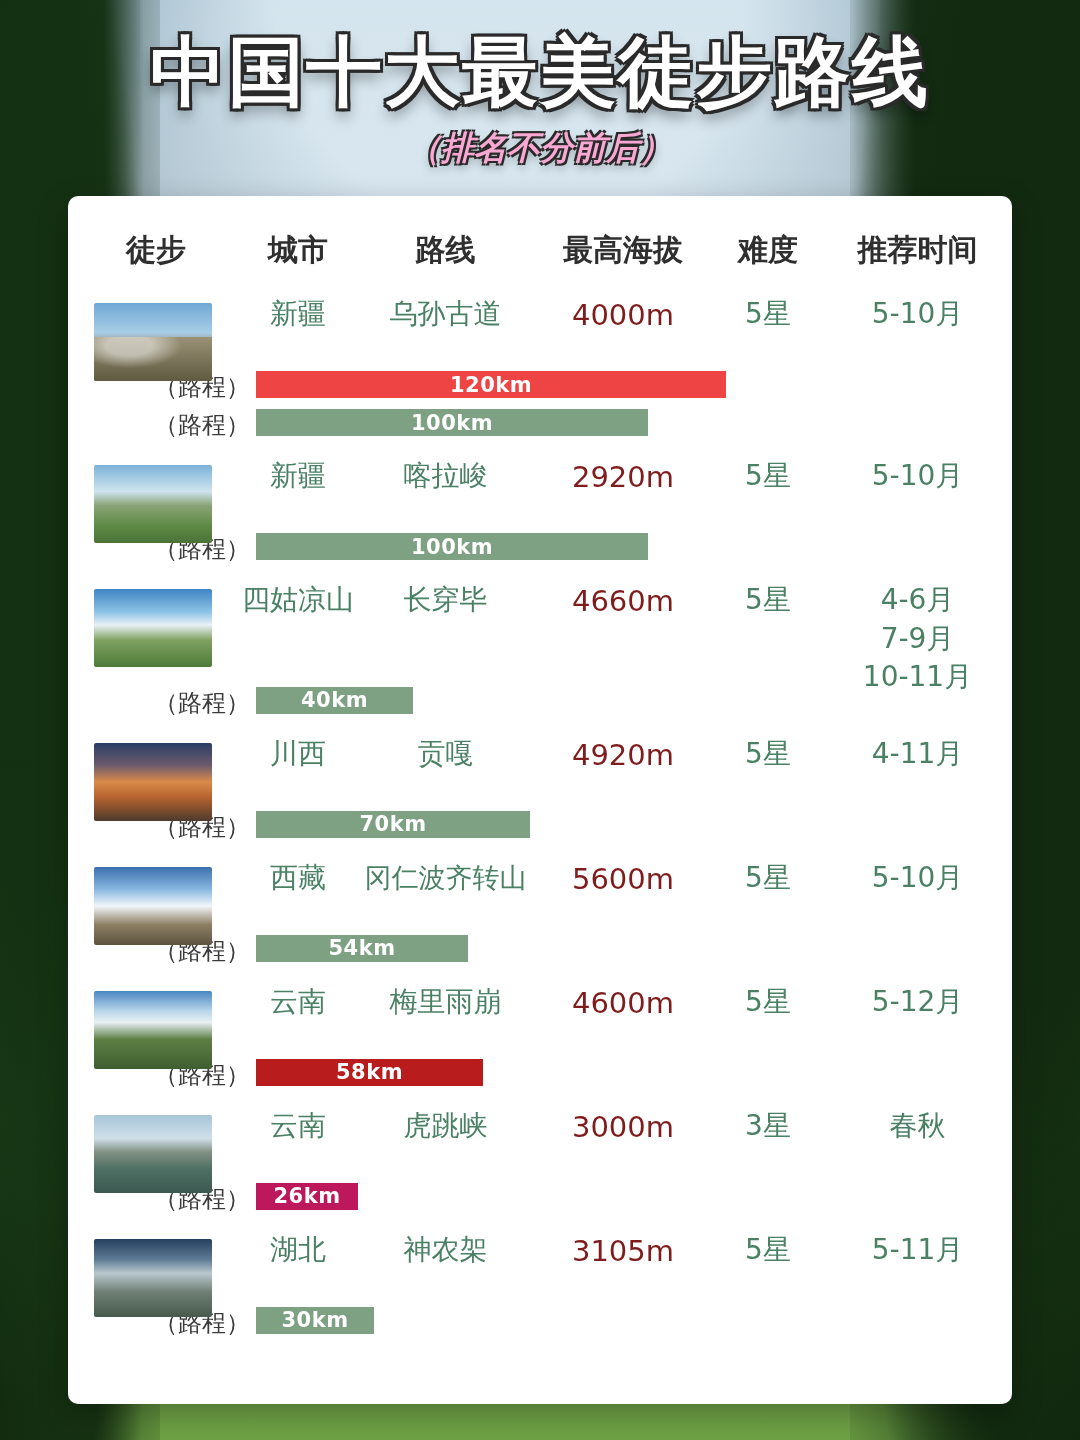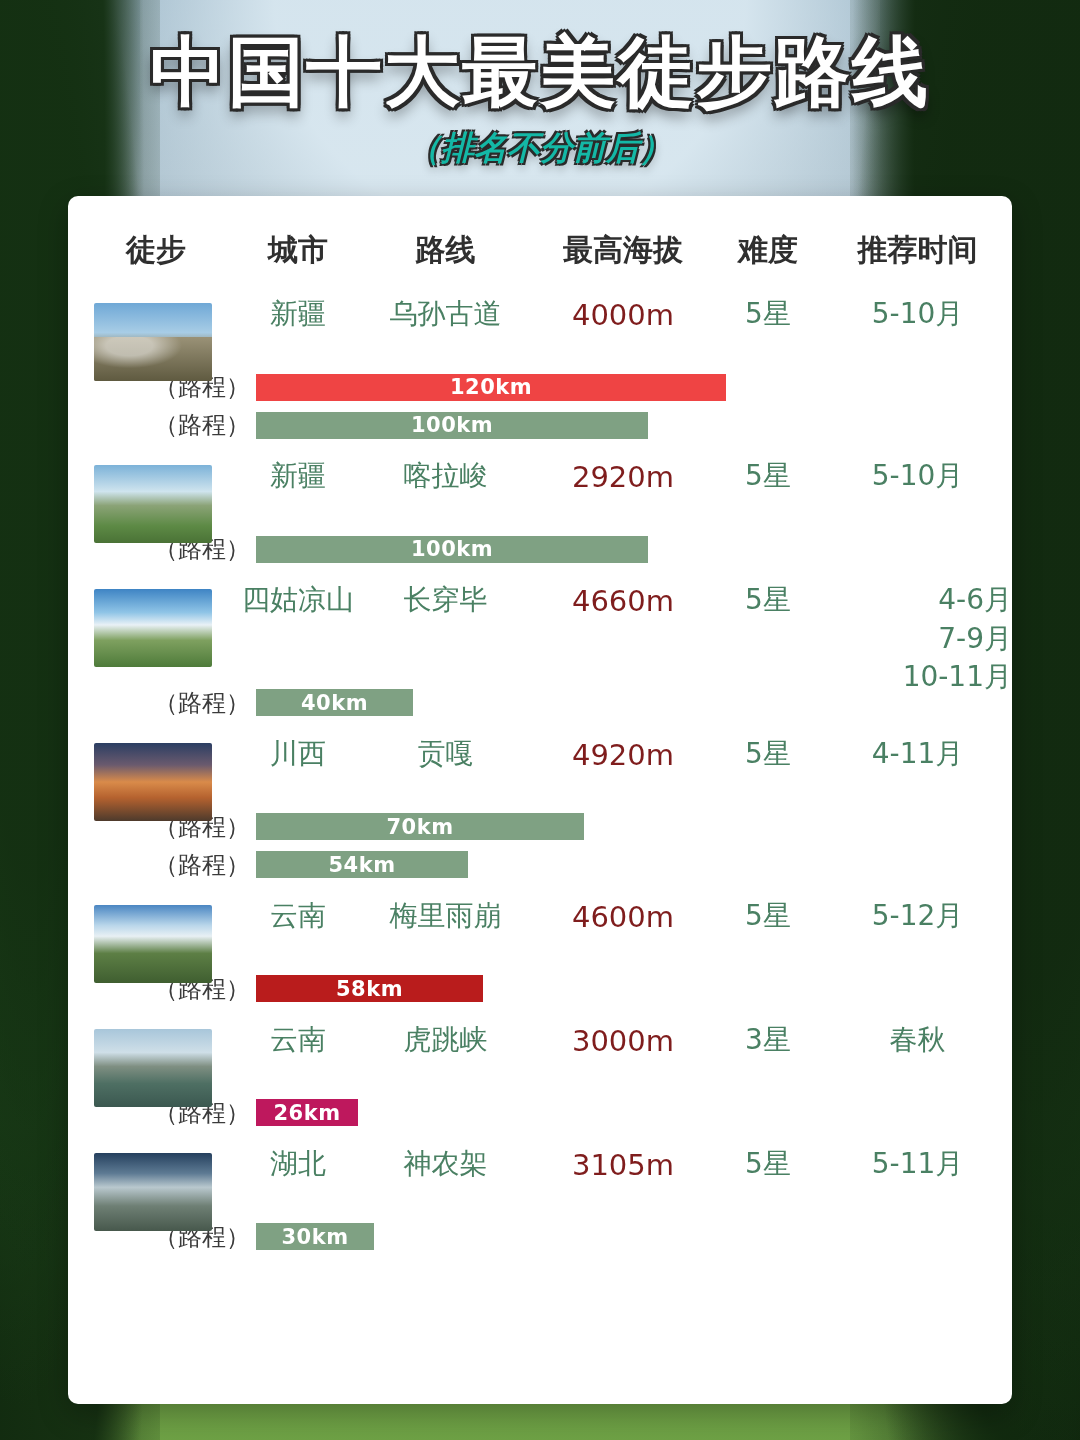--- a/index.html
+++ b/index.html
@@ -73,21 +73,21 @@
       -3px -3px 0 #2a2a2a, 3px -3px 0 #2a2a2a, -3px 3px 0 #2a2a2a, 3px 3px 0 #2a2a2a,
       0 3px 0 #2a2a2a, 0 -3px 0 #2a2a2a, 3px 0 0 #2a2a2a, -3px 0 0 #2a2a2a,
       0 8px 14px rgba(0,0,0,.45);
   }
   .sub-title {
     margin-top: 14px;
     font-family: "DejaVu Sans", sans-serif;
     font-size: 33px;
     font-weight: bold;
     font-style: italic;
-    color: #14b8a6;
+    color: #f9a8d4;
     text-shadow:
       -2px -2px 0 #2a2a2a, 2px -2px 0 #2a2a2a, -2px 2px 0 #2a2a2a, 2px 2px 0 #2a2a2a,
       0 5px 10px rgba(0,0,0,.4);
   }
 
   
   .card {
     position: absolute;
     left: 68px;
     top: 196px;
@@ -165,21 +165,21 @@
     white-space: nowrap;
   }
   .cell-txt.alt { color: #7f1d1d; font-size: 29px; }
   .cell-txt.route { letter-spacing: 0px; }
   .cell-txt.time { white-space: normal; }
 
   
   .dist-row td { padding: 0; }
   .dist-wrap {
     display: flex;
-    align-items: center;
+    align-items: flex-start;
     padding: 0 8px 16px 86px;
     margin-top: -10px;
   }
   .dist-label {
     font-family: "DejaVu Sans", sans-serif;
     font-size: 24px;
     color: #3b3b3b;
     white-space: nowrap;
     margin-right: 6px;
   }
@@ -290,21 +290,21 @@
       </tr>
 
       <tr>
         <td class="row-cell">
           <div class="thumb th-4"></div>
         </td>
         <td class="cell-txt">四姑凉山</td>
         <td class="cell-txt route">长穿毕</td>
         <td class="cell-txt alt">4660m</td>
         <td class="cell-txt">5星</td>
-        <td class="cell-txt time" style="white-space: pre-line; text-align: right;">4-6月
+        <td class="cell-txt time" style="white-space: pre-line;">4-6月
 7-9月
 10-11月</td>
       </tr>
       <tr class="dist-row">
         <td colspan="6">
           <div class="dist-wrap">
             <div class="dist-label">（路程）</div>
             <div class="bar" style="width: 157px; background: rgb(127, 161, 131);">
               <span>40km</span>
             </div>
@@ -319,27 +319,37 @@
         <td class="cell-txt">川西</td>
         <td class="cell-txt route">贡嘎</td>
         <td class="cell-txt alt">4920m</td>
         <td class="cell-txt">5星</td>
         <td class="cell-txt time">4-11月</td>
       </tr>
       <tr class="dist-row">
         <td colspan="6">
           <div class="dist-wrap">
             <div class="dist-label">（路程）</div>
-            <div class="bar" style="width: 328px; background: rgb(127, 161, 131);">
+            <div class="bar" style="width: 274px; background: rgb(127, 161, 131);">
               <span>70km</span>
             </div>
           </div>
         </td>
       </tr>
 
+      <tr>
+        <td class="row-cell">
+          <div class="thumb th-6"></div>
+        </td>
+        <td class="cell-txt">西藏</td>
+        <td class="cell-txt route" style="font-size:27px;">冈仁波齐转山</td>
+        <td class="cell-txt alt">5600m</td>
+        <td class="cell-txt">5星</td>
+        <td class="cell-txt time">5-10月</td>
+      </tr>
       <tr class="dist-row">
         <td colspan="6">
           <div class="dist-wrap">
             <div class="dist-label">（路程）</div>
             <div class="bar" style="width: 212px; background: rgb(127, 161, 131);">
               <span>54km</span>
             </div>
           </div>
         </td>
       </tr>

